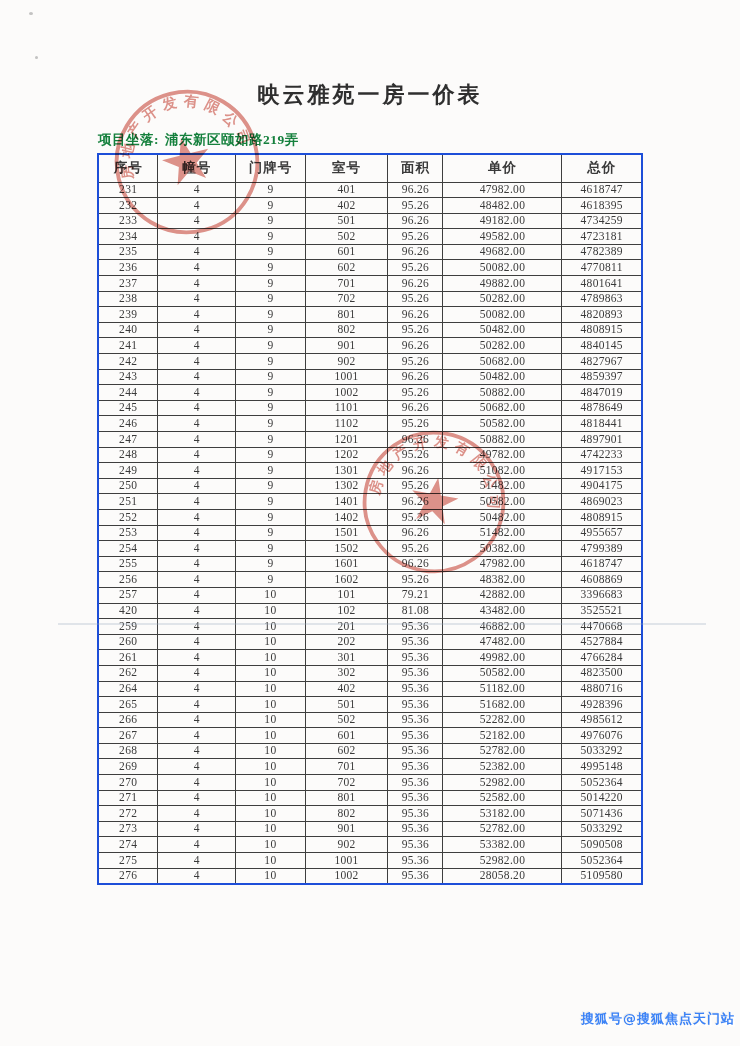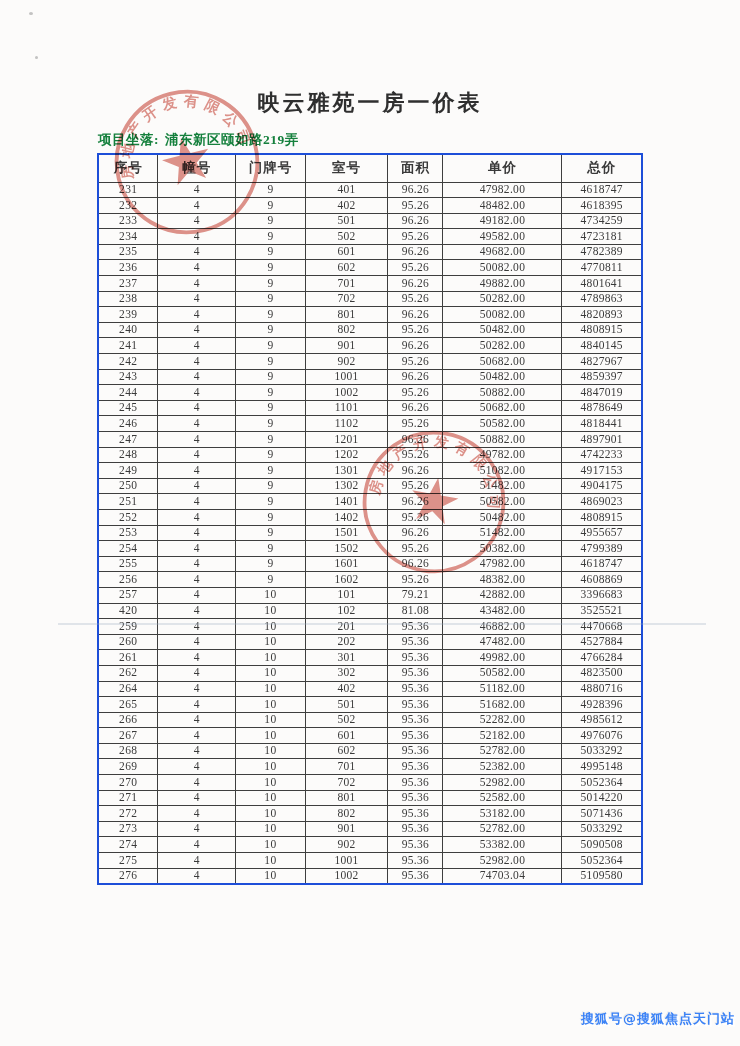--- a/index.html
+++ b/index.html
@@ -9,21 +9,21 @@
   .page {
     position: relative;
     width: 740px;
     height: 1046px;
     background: #fcfbfa;
     overflow: hidden;
   }
 
   .doc-title {
     position: absolute;
-    top: 88px;
+    top: 80px;
     left: 0;
     width: 740px;
     text-align: center;
     font-size: 22px;
     font-weight: bold;
     letter-spacing: 3px;
     color: #2f2f2f;
   }
 
   .doc-subtitle {
@@ -547,21 +547,21 @@
           <td>95.36</td>
           <td>52982.00</td>
           <td>5052364</td>
         </tr>
         <tr>
           <td>276</td>
           <td>4</td>
           <td>10</td>
           <td>1002</td>
           <td>95.36</td>
-          <td>74703.04</td>
+          <td>28058.20</td>
           <td>5109580</td>
         </tr>
       </tbody>
   </table>
 
   <div class="scan-line"></div>
 
   <div class="seal seal-1">
     <svg viewBox="0 0 160 160">
       <circle cx="80" cy="80" r="73" fill="none" stroke="#c43a2c" stroke-width="4"></circle>

